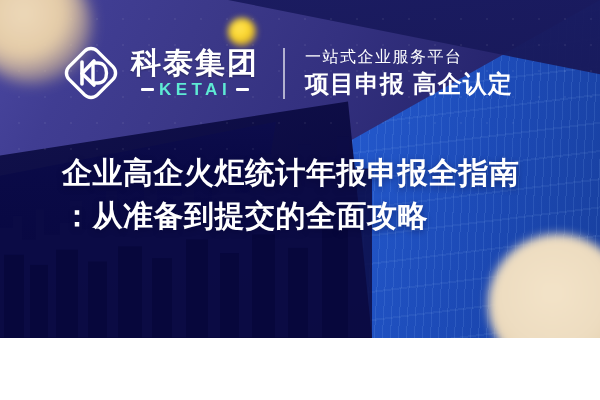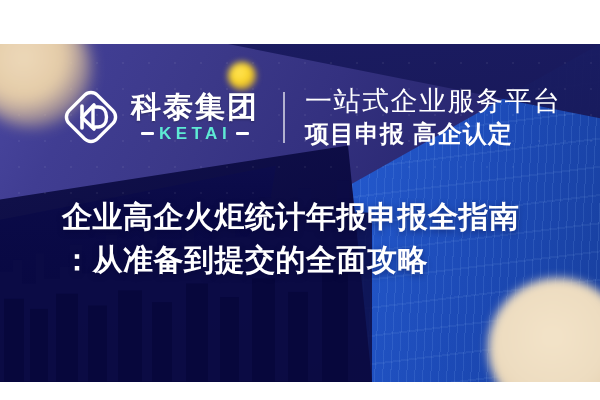--- a/index.html
+++ b/index.html
@@ -9,21 +9,20 @@
     background: #ffffff;
   }
   #banner {
     position: relative;
     width: 600px;
     height: 338px;
     overflow: hidden;
     font-family: "Liberation Sans", "DejaVu Sans", sans-serif;
     background: #2f2f7a;
     user-select: none;
-    margin-top: 44px;
   }
 
   
   .layer { position: absolute; inset: 0; }
 
   
   .bg-base {
     background:
       linear-gradient(118deg,
         #4a47a0 0%,
@@ -184,21 +183,21 @@
     width: 2px;
     height: 51px;
     background: rgba(255,255,255,0.62);
     margin: 0 20px 0 24px;
     flex: 0 0 auto;
   }
 
   .tagline { display: flex; flex-direction: column; justify-content: center; }
   .tagline-main {
     color: #ffffff;
-    font-size: 27px;
+    font-size: 16px;
     font-weight: 400;
     letter-spacing: 1.5px;
     line-height: 1.12;
     white-space: nowrap;
   }
   .tagline-sub {
     color: #ffffff;
     font-size: 24px;
     font-weight: 700;
     letter-spacing: 1px;

